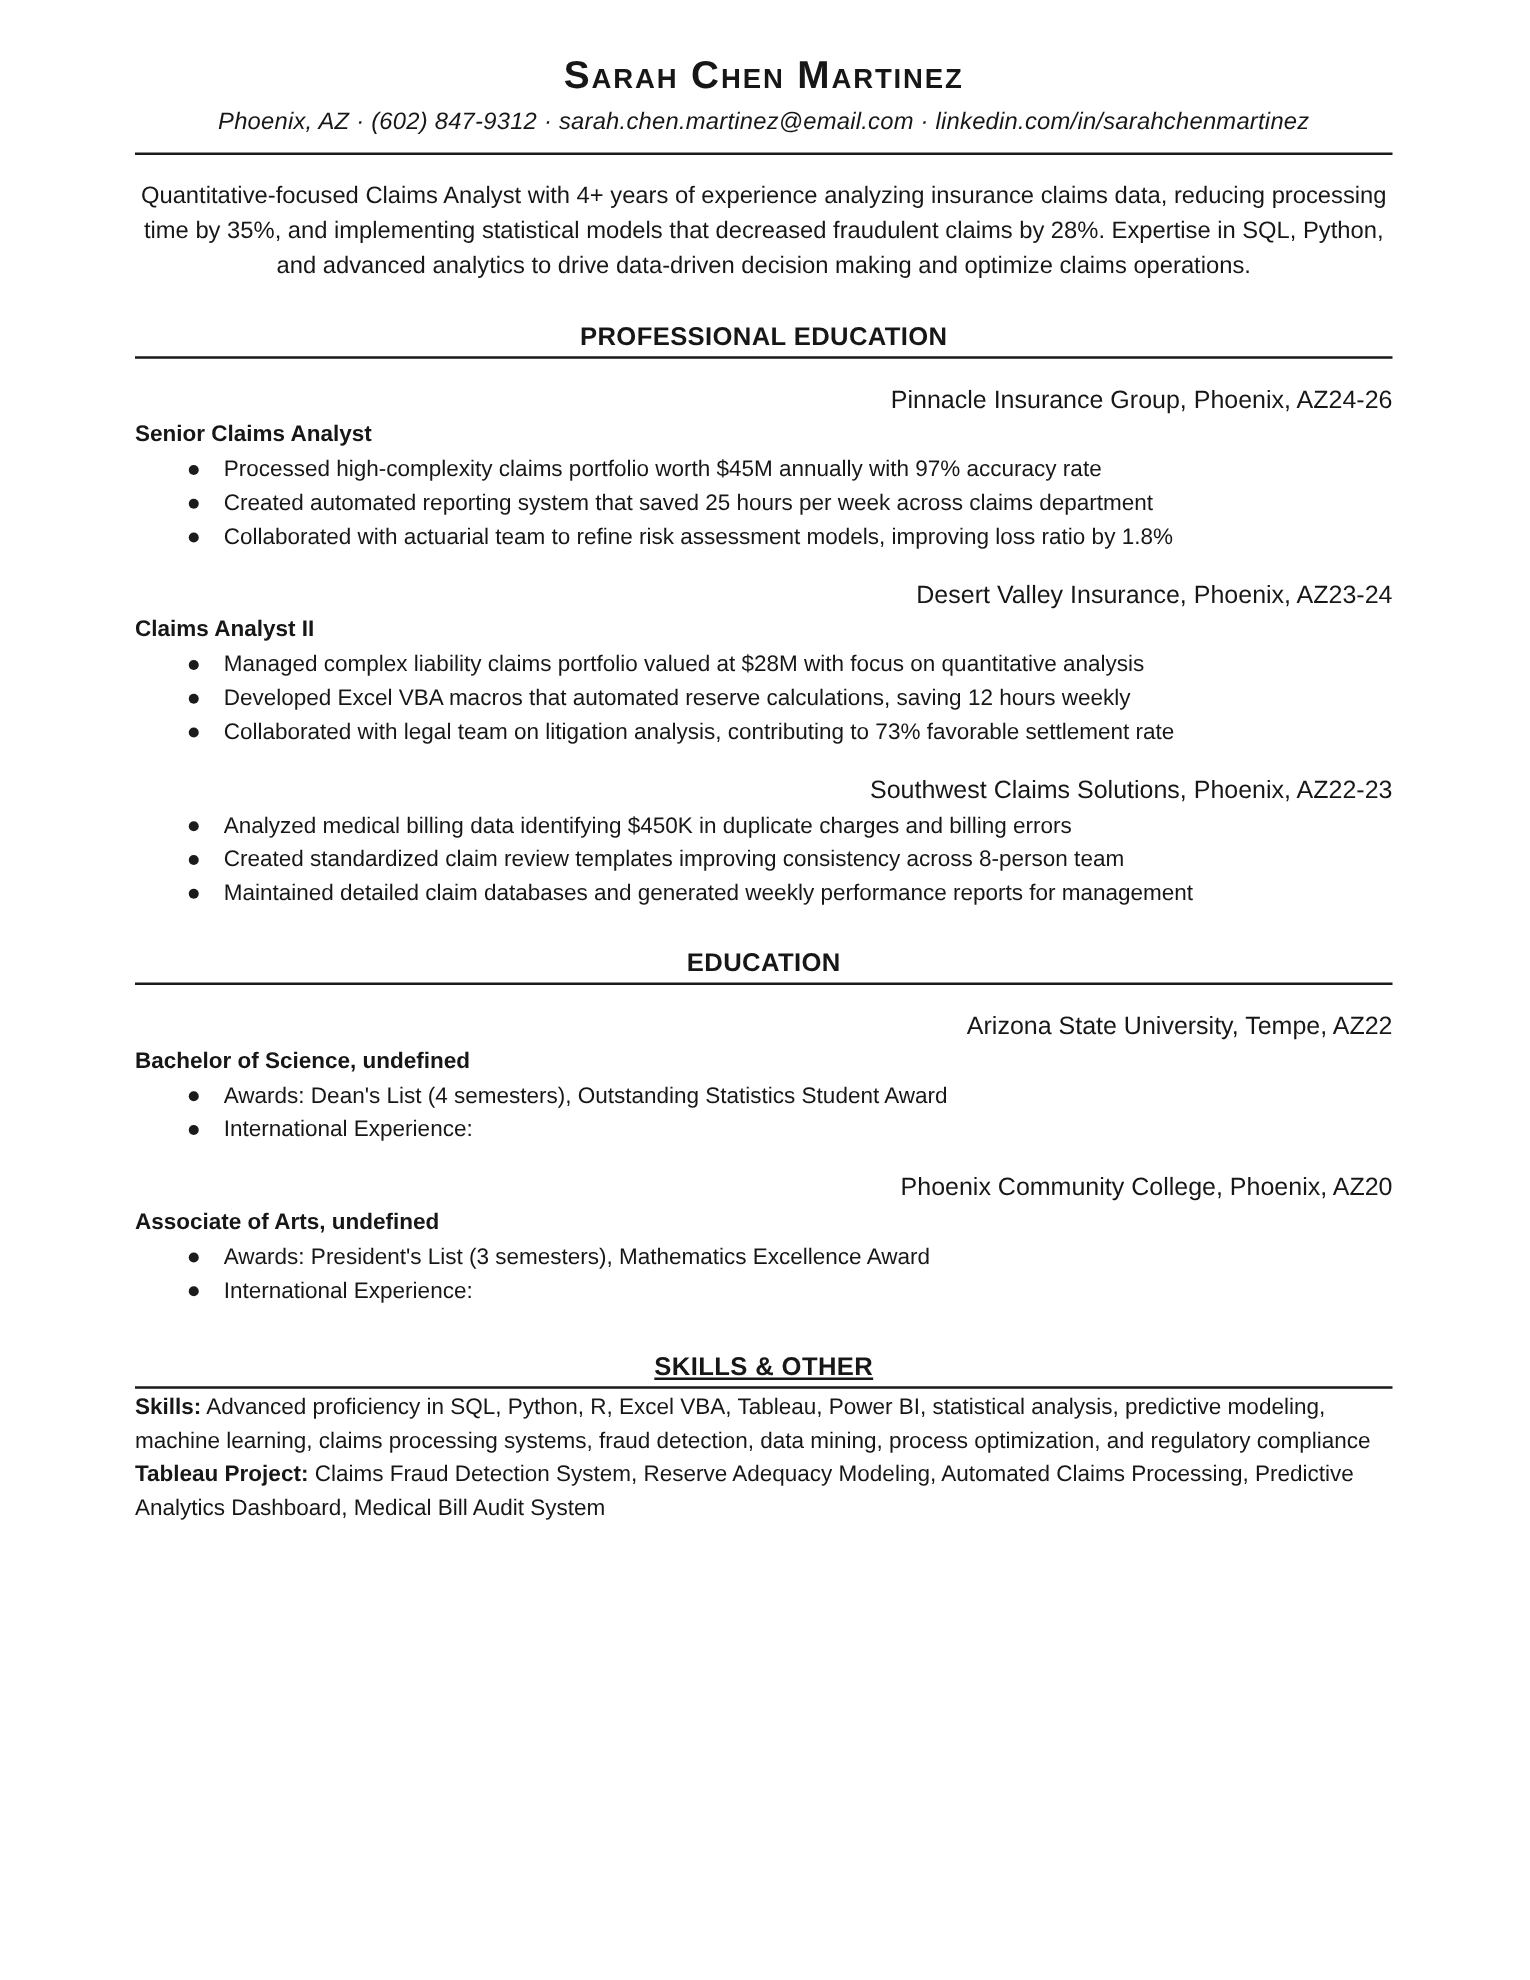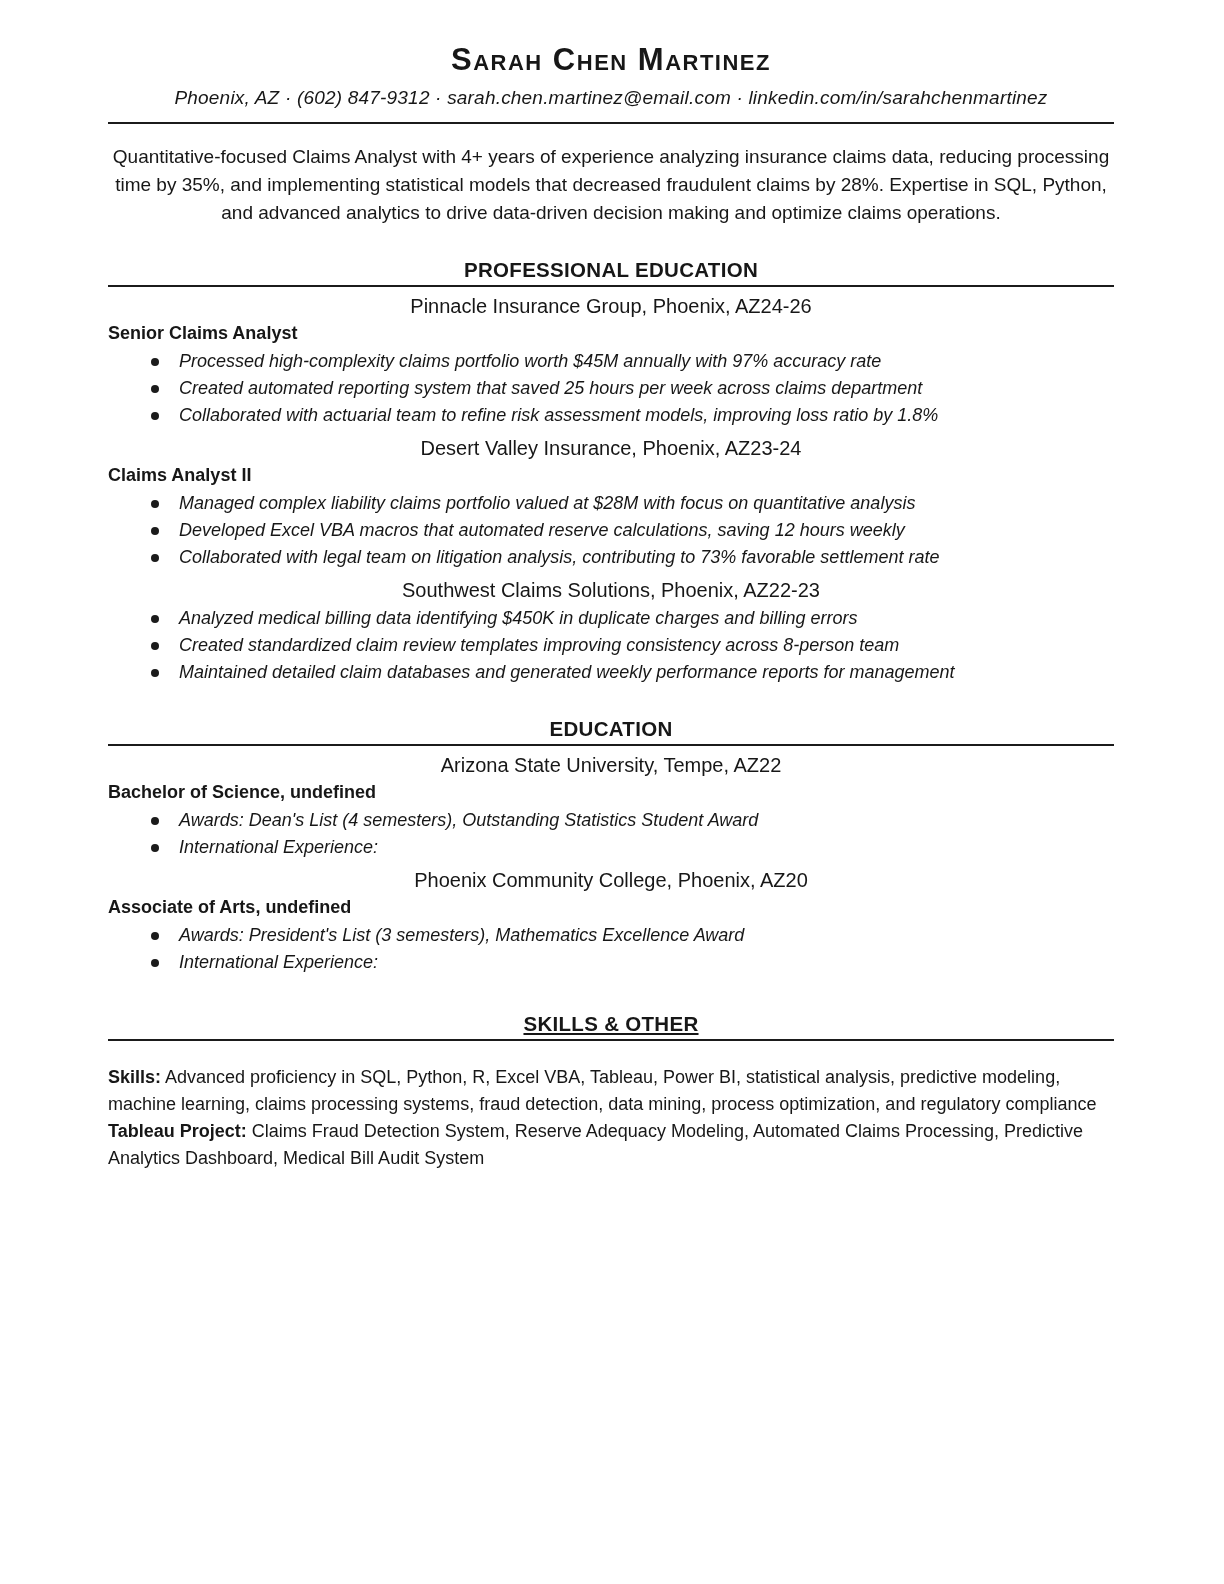--- a/index.html
+++ b/index.html
@@ -50,56 +50,55 @@
     margin: 31px 0 3px 0;
     text-align: center;
     font-size: 20.5px;
     font-weight: 700;
     letter-spacing: 0.3px;
   }
   .section-title.skills-title { margin-top: 36px; text-decoration: underline; }
   
   .entry-head {
     display: flex;
-    justify-content: center;
+    justify-content: flex-end;
     align-items: baseline;
     font-size: 20px;
     line-height: 1.42;
-    padding-top: 5px;
+    padding-top: 19px;
   }
   .entry-dates { font-size: 20px; }
   .role {
     font-size: 18px;
     font-weight: 700;
     line-height: 1.55;
   }
   ul.bullets {
     margin: 0;
     padding: 0;
     list-style: none;
   }
   ul.bullets li {
     position: relative;
     padding-left: 71px;
     font-size: 18px;
     line-height: 1.5;
-    font-style: italic;
   }
   ul.bullets li::before {
     content: "";
     position: absolute;
     left: 43px;
     top: 10px;
     width: 8px;
     height: 8px;
     border-radius: 50%;
     background: #1b1b1b;
   }
   
-  .skills-block { margin-top: 23px; }
+  .skills-block { margin-top: 1px; }
   .skill-line {
     margin: 0;
     font-size: 18px;
     line-height: 1.5;
   }
   .skill-line strong { font-weight: 700; }
 </style>
 </head>
 <body>
 

